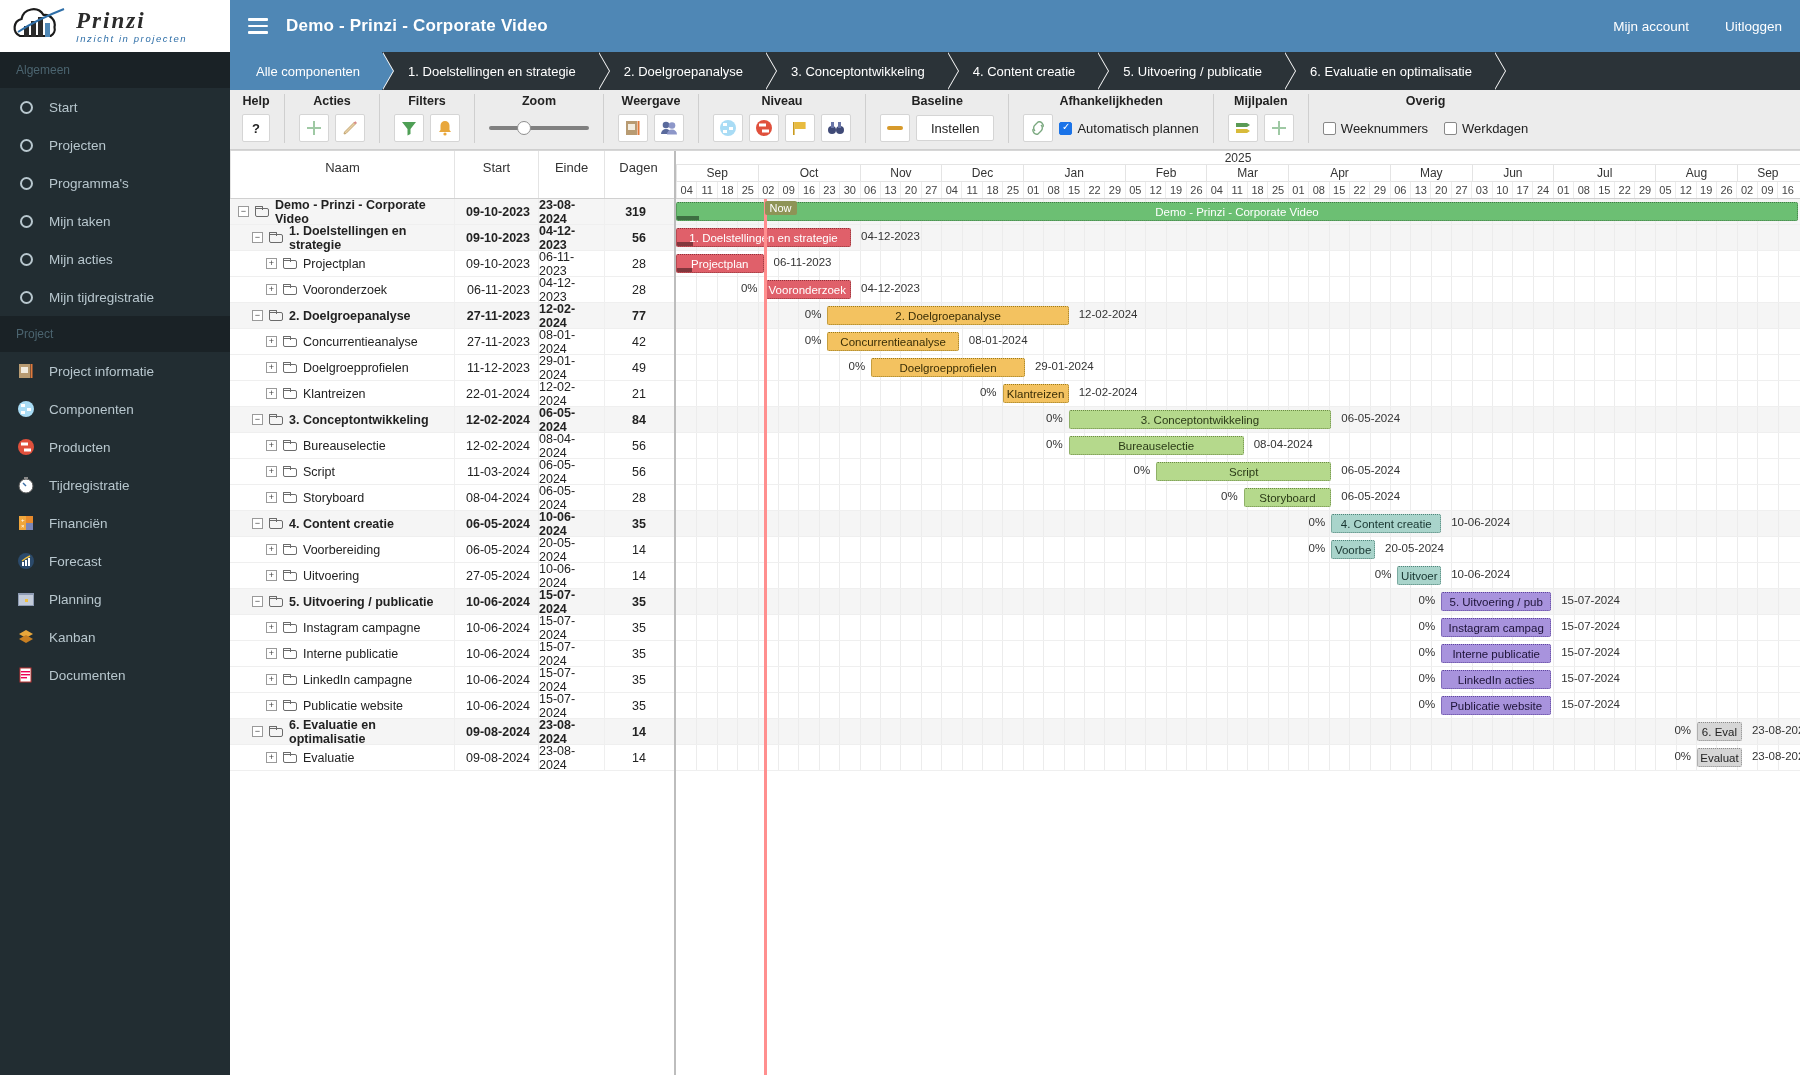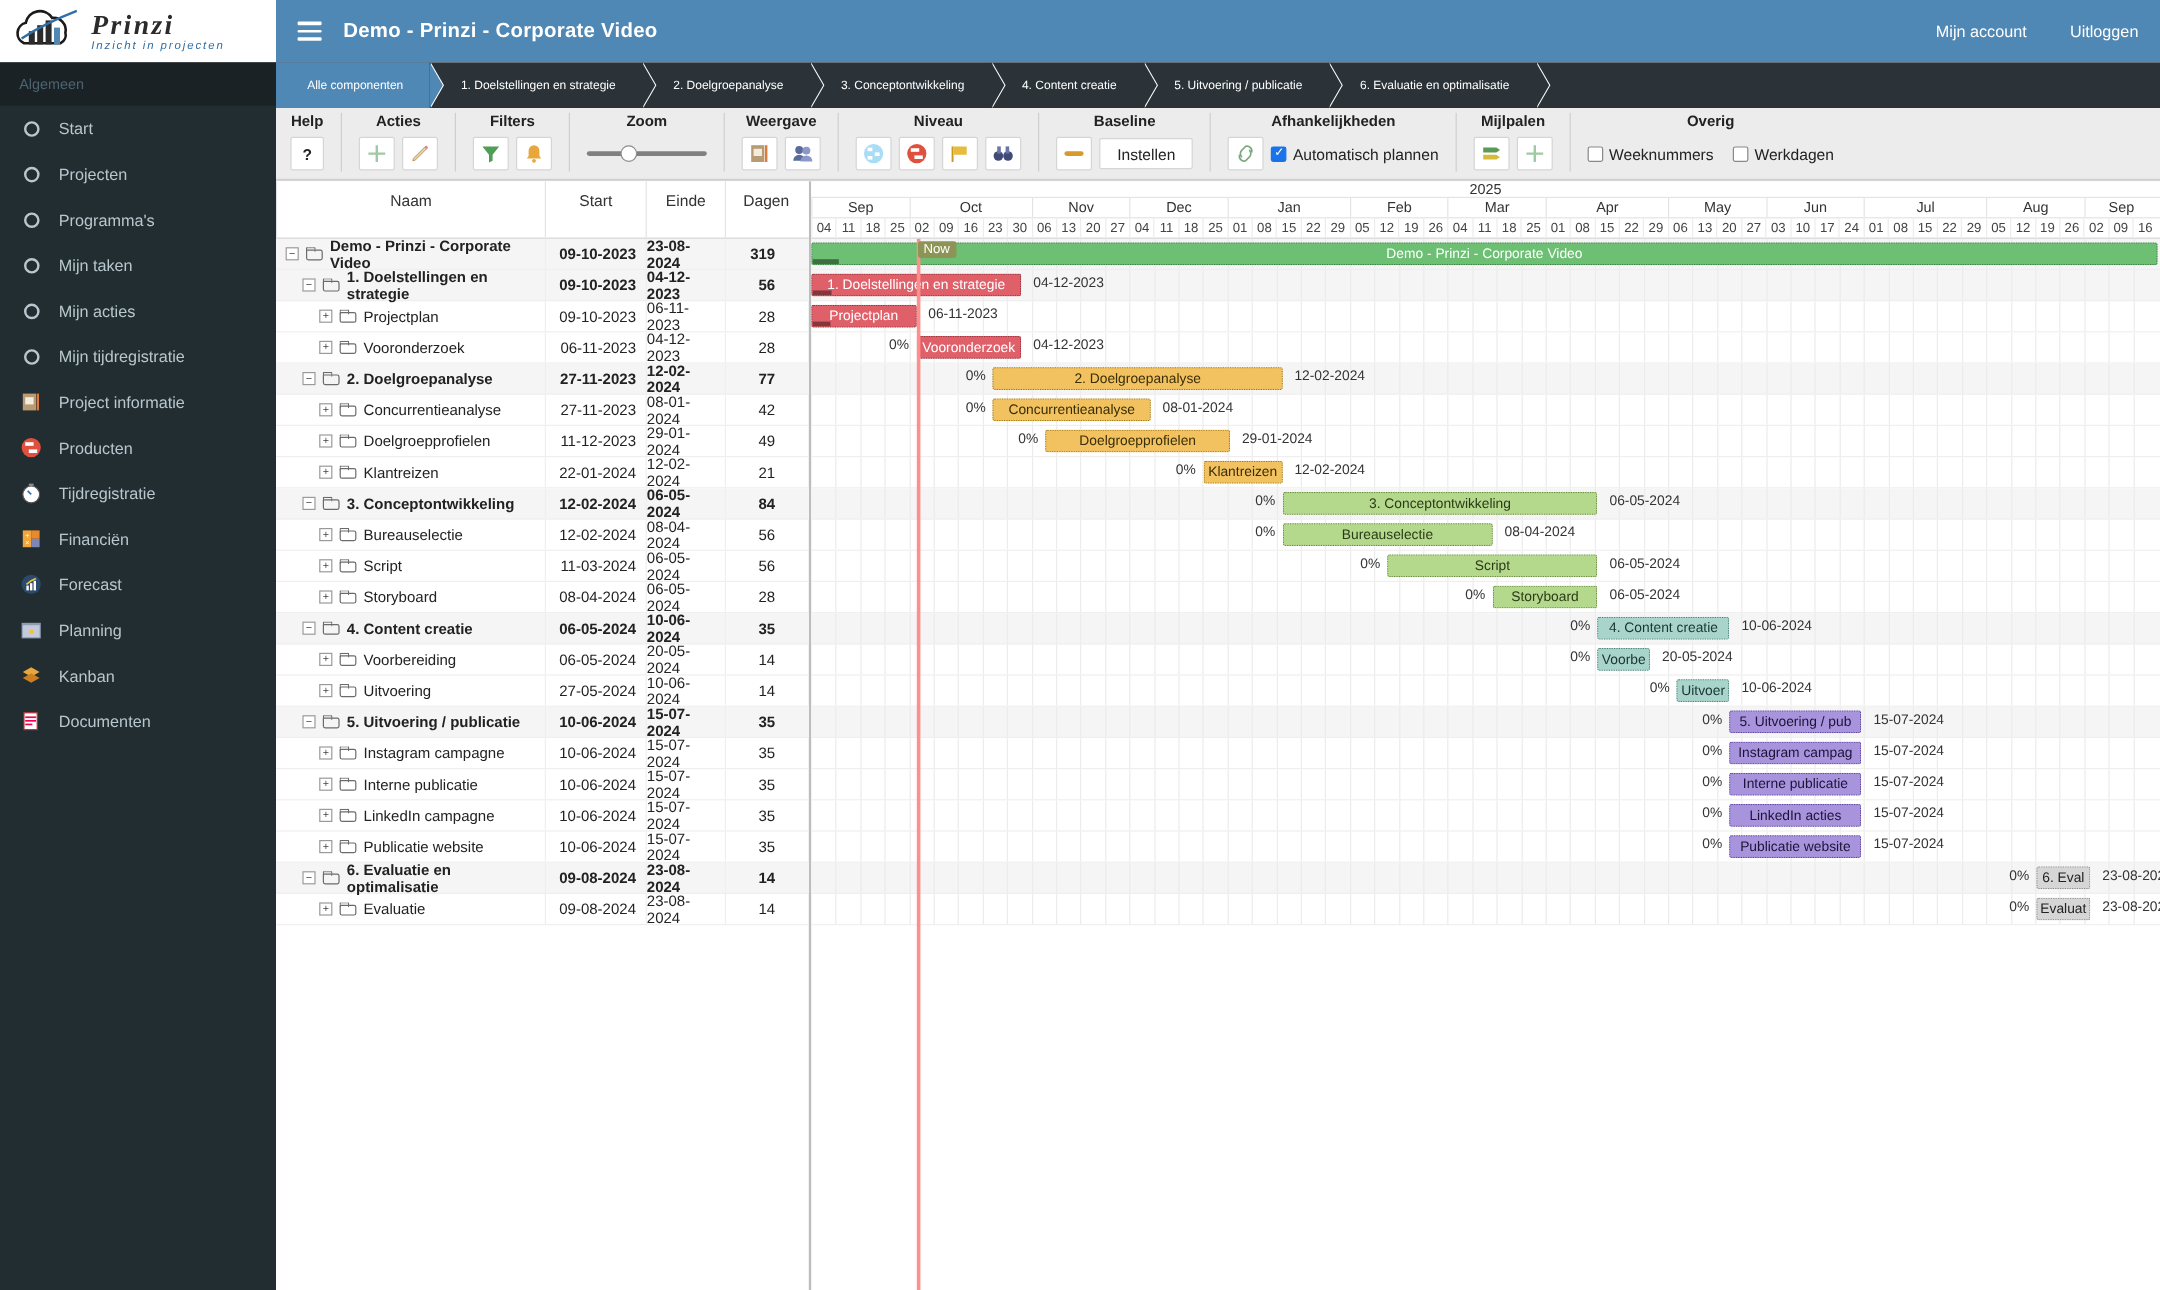--- a/index.html
+++ b/index.html
@@ -33,21 +33,21 @@
 
   
   .main { flex:1; display:flex; flex-direction:column; min-width:0; background:#fff; }
   .topbar { height:52px; background:#4f87b5; display:flex; align-items:center; padding:0 18px; color:#fff; flex:0 0 52px; }
   .burger { width:20px; margin-right:18px; cursor:pointer; }
   .burger span { display:block; height:2.5px; background:#fff; margin:4px 0; border-radius:1px; }
   .topbar-title { font-size:17px; font-weight:bold; letter-spacing:.2px; }
   .topbar-right { margin-left:auto; display:flex; gap:36px; font-size:13.5px; }
   .topbar-right span { cursor:pointer; }
 
-  .tabbar { height:38px; background:#2b3338; display:flex; align-items:stretch; flex:0 0 38px; font-size:10px; }
+  .tabbar { height:38px; background:#2b3338; display:flex; align-items:stretch; flex:0 0 38px; font-size:13px; }
   .tab { display:flex; align-items:center; padding:0 22px 0 26px; color:#fff; position:relative; cursor:pointer; white-space:nowrap; }
   .tab.active { background:#4f87b5; }
   .tab::after {
     content:""; position:absolute; right:-11px; top:0; width:0; height:0;
     border-top:19px solid transparent; border-bottom:19px solid transparent;
     border-left:11px solid #2b3338; z-index:2;
   }
   .tab.active::after { border-left-color:#4f87b5; }
   .tab::before {
     content:""; position:absolute; right:-12px; top:0; width:0; height:0;
@@ -184,30 +184,42 @@
           </span>
           <span>Mijn acties</span>
         </div>
         <div class="nav-item">
           <span class="nav-icon">
             <span class="ring"></span>
           </span>
           <span>Mijn tijdregistratie</span>
         </div>
       </div>
+    <div class="sec-head">Project</div>
     <div id="nav-project">
         <div class="nav-item">
           <span class="nav-icon">
             <svg width="18" height="18" viewBox="0 0 18 18">
               <rect x="2" y="2" width="11" height="14" fill="#b89b72"></rect>
               <rect x="4" y="5" width="7" height="6" fill="#f2ece0"></rect>
               <rect x="13.5" y="2" width="2" height="14" fill="#e07a3c"></rect>
             </svg>
           </span>
           <span>Project informatie</span>
+        </div>
+        <div class="nav-item">
+          <span class="nav-icon">
+            <svg width="18" height="18" viewBox="0 0 18 18">
+              <circle cx="9" cy="9" r="8" fill="#a9dcf5"></circle>
+              <rect x="4" y="4" width="4" height="3" fill="#fff"></rect>
+              <rect x="10" y="8" width="4" height="3" fill="#fff"></rect>
+              <rect x="4" y="11" width="4" height="3" fill="#fff"></rect>
+            </svg>
+          </span>
+          <span>Componenten</span>
         </div>
         <div class="nav-item">
           <span class="nav-icon">
             <svg width="18" height="18" viewBox="0 0 18 18">
               <circle cx="9" cy="9" r="8" fill="#e0503c"></circle>
               <rect x="4" y="4.5" width="7" height="3" fill="#fff"></rect>
               <rect x="7" y="10.5" width="7" height="3" fill="#fff"></rect>
             </svg>
           </span>
           <span>Producten</span>

